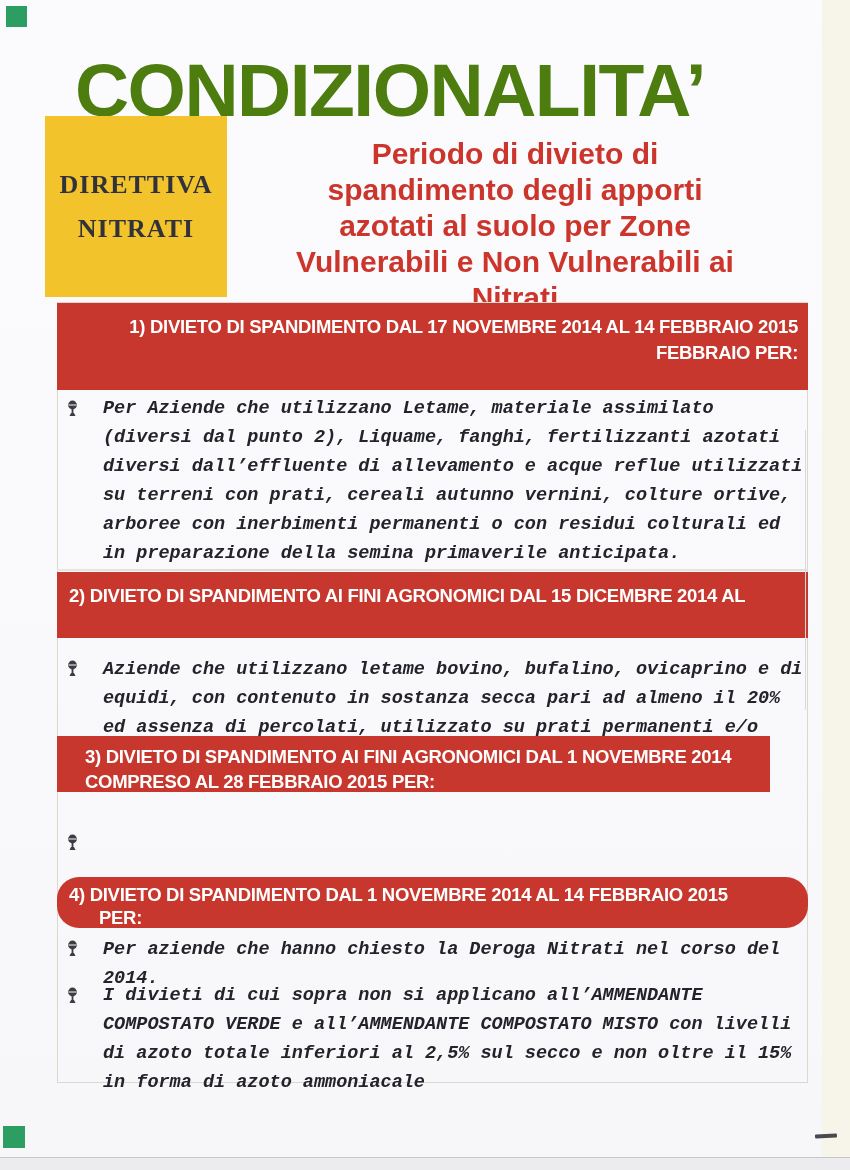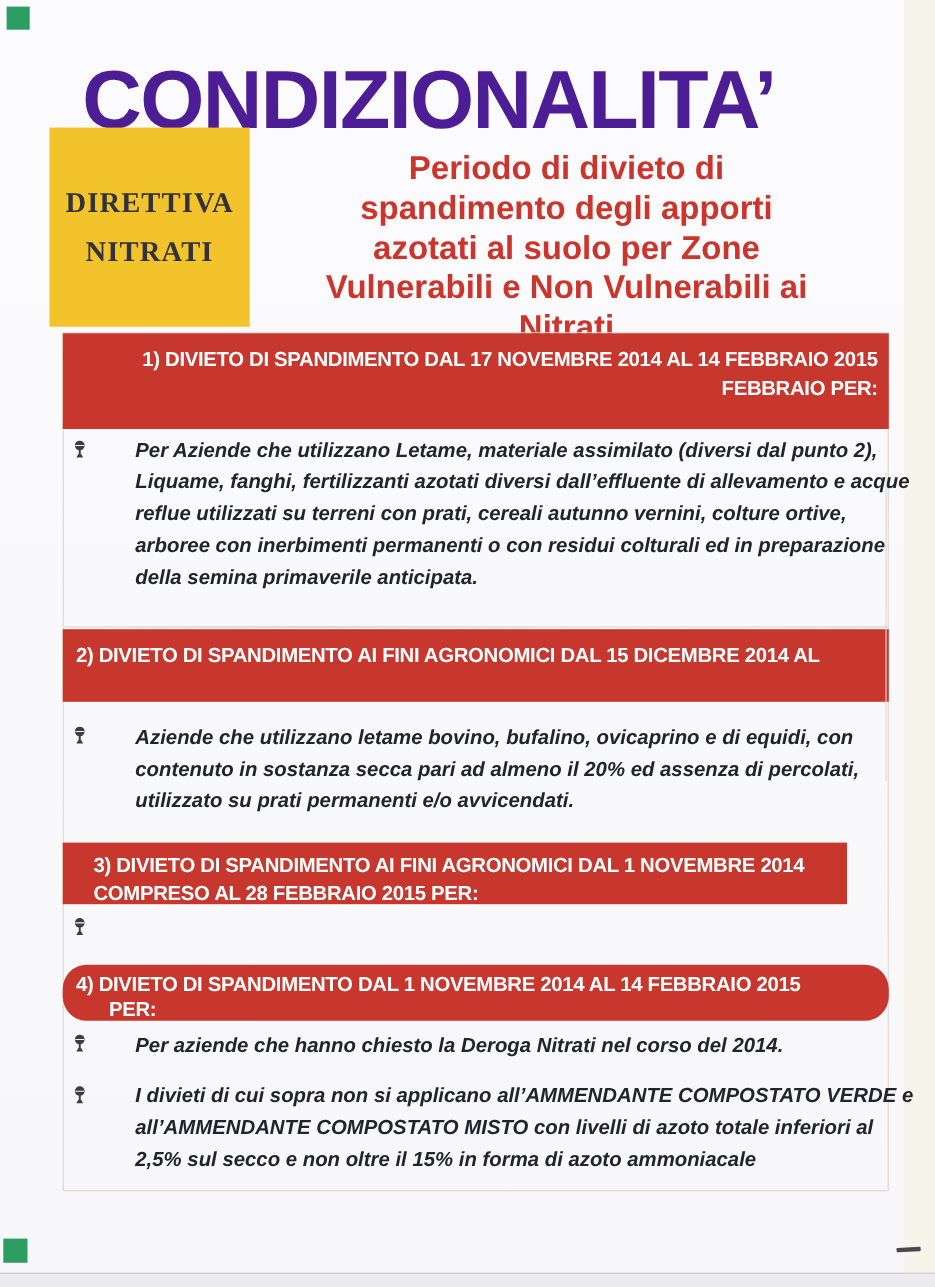--- a/index.html
+++ b/index.html
@@ -12,21 +12,21 @@
     background:linear-gradient(180deg,#fbfbfd 0%,#f9f9fb 60%,#f7f7f9 100%);}
   .cream-strip{position:absolute;left:822px;top:0;width:28px;height:1157px;background:#f7f4ea;}
   .scan-bottom{position:absolute;left:0;top:1157px;width:850px;height:13px;
     background:#ececee;border-top:1px solid #c7c7cb;}
   .marker{position:absolute;width:21px;height:21px;background:#2d9e62;}
   .marker.tl{left:6px;top:6px;}
   .marker.bl{left:3px;top:1126px;width:22px;height:22px;}
 
   .page-title{
     position:absolute;left:0;top:54px;width:780px;text-align:center;
-    color:#4c1d95;font-weight:bold;font-size:75px;line-height:72px;letter-spacing:-1.5px;
+    color:#4d7c0f;font-weight:bold;font-size:75px;line-height:72px;letter-spacing:-1.5px;
   }
   .badge{
     position:absolute;left:45px;top:116px;width:182px;height:181px;background:#f2c32b;
     display:flex;flex-direction:column;align-items:center;justify-content:center;gap:14px;
   }
   .badge div{
     font-family:"Liberation Serif",serif;font-weight:bold;font-size:26px;
     letter-spacing:1px;color:#32323a;
   }
   .subtitle{
@@ -40,28 +40,28 @@
   }
 
   .banner{
     position:absolute;background:#c7372d;color:#ffffff;font-weight:bold;
     font-size:18.5px;line-height:26px;letter-spacing:-0.3px;
     padding:11px 10px 0 12px;box-sizing:border-box;
   }
   .banner div{white-space:nowrap;}
   .b1{left:57px;top:303px;width:751px;height:87px;text-align:right;}
   .b2{left:57px;top:572px;width:751px;height:66px;padding-top:10px;line-height:28px;}
-  .b3{left:57px;top:766px;width:713px;height:56px;padding-top:8px;line-height:25px;padding-left:28px;}
+  .b3{left:57px;top:736px;width:713px;height:56px;padding-top:8px;line-height:25px;padding-left:28px;}
   .b4{left:57px;top:877px;width:751px;height:51px;padding-top:6px;line-height:23px;border-radius:22px;}
   .b4 .indent{padding-left:30px;}
   .pin{position:absolute;left:66px;width:13px;height:17px;}
   .btext{
     position:absolute;left:103px;
-    font-family:Liberation Sans, sans-serif;font-style:italic;font-weight:bold;
-    font-size:18.5px;line-height:29px;color:#23242b;margin-left:20px;
+    font-family:Liberation Mono, monospace;font-style:italic;font-weight:bold;
+    font-size:18.5px;line-height:29px;color:#23242b;
   }
   .p1{top:400px;} .t1{top:394px;width:705px;}
   .p2{top:660px;} .t2{top:655px;width:705px;}
   .p3{top:834px;} .t3{top:829px;width:715px;}
   .p4{top:940px;} .t4{top:935px;width:705px;}
   .p5{top:987px;} .t5{top:981px;width:712px;}
 
   .fold-line{position:absolute;left:805px;top:430px;width:1px;height:280px;background:#d9d9dd;}
   .crease{position:absolute;left:57px;top:569px;width:751px;height:2px;
     background:linear-gradient(90deg,#e8e6e2,#dcdad6 30%,#e9e7e3 70%,#e2e0dc);}

